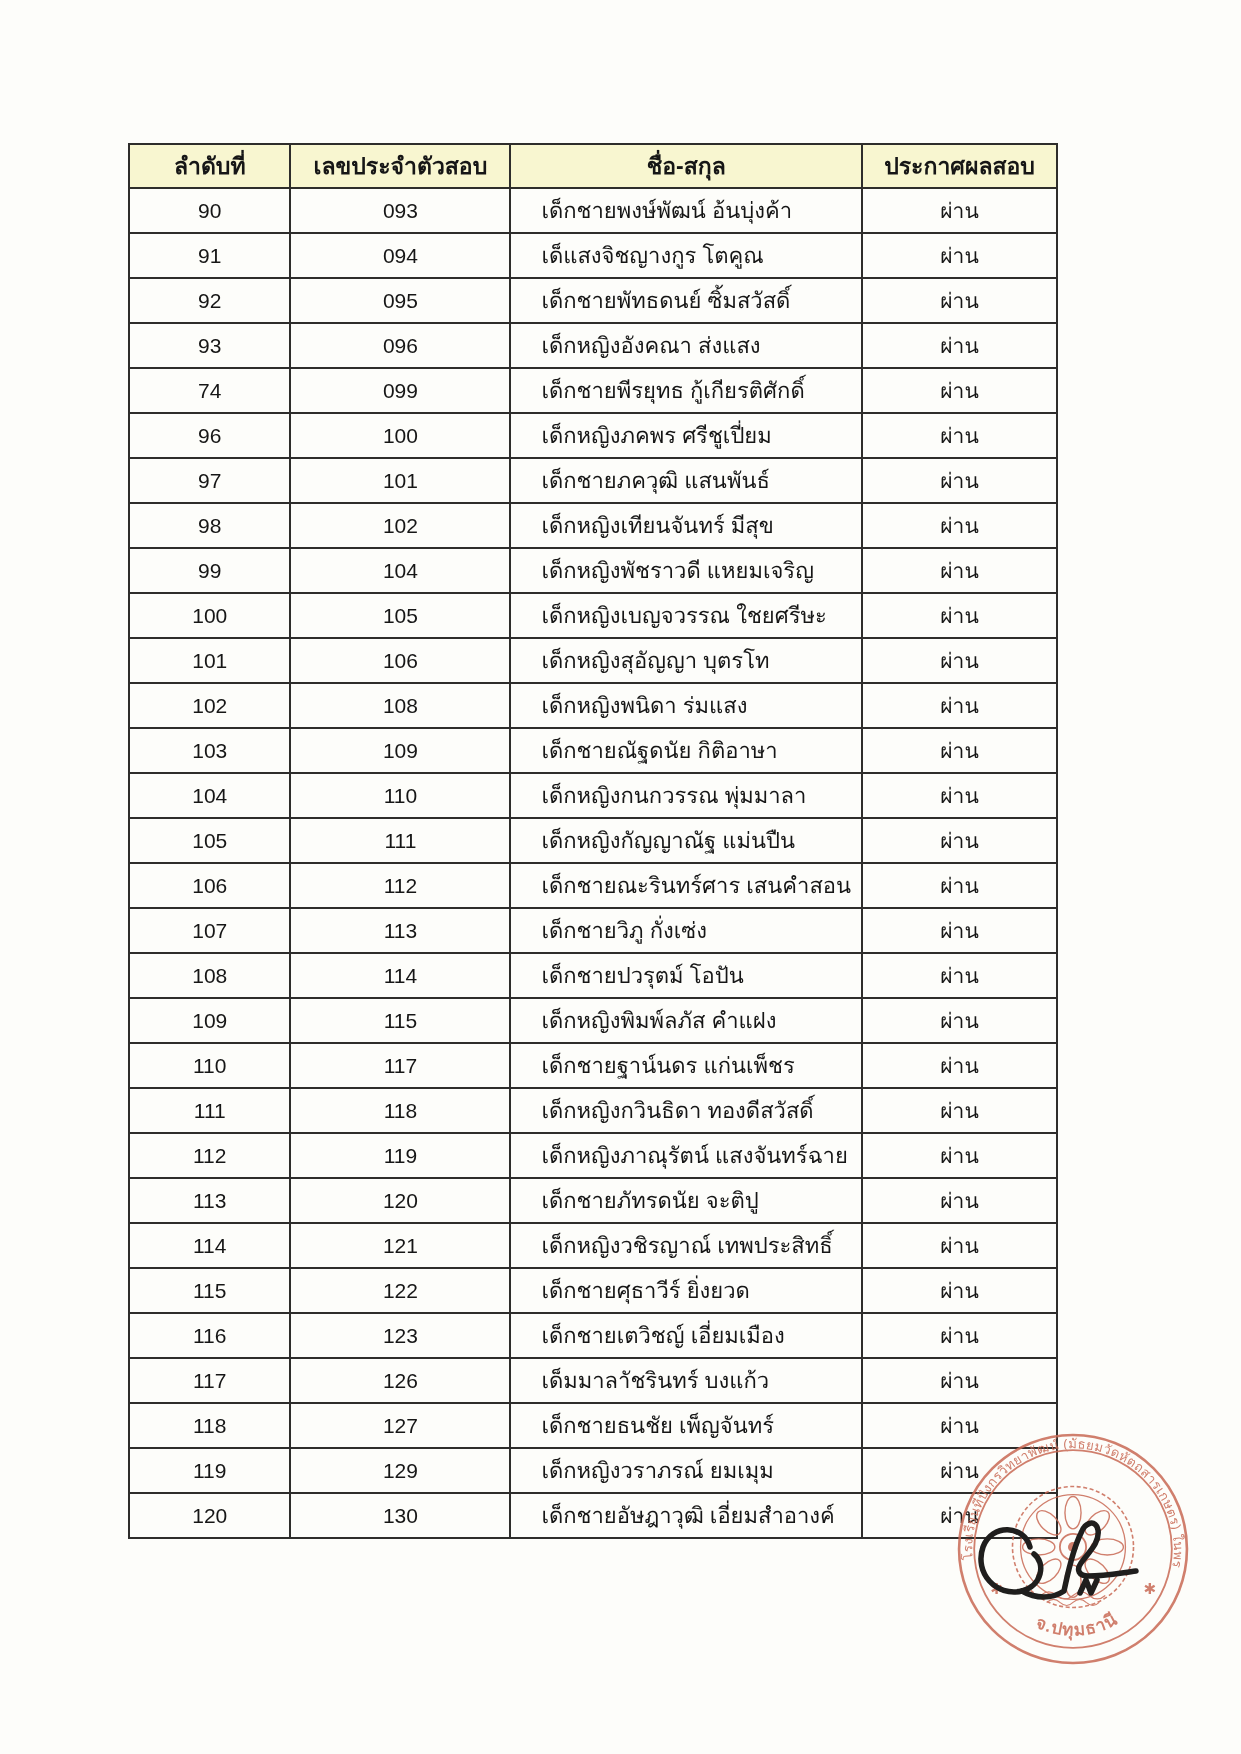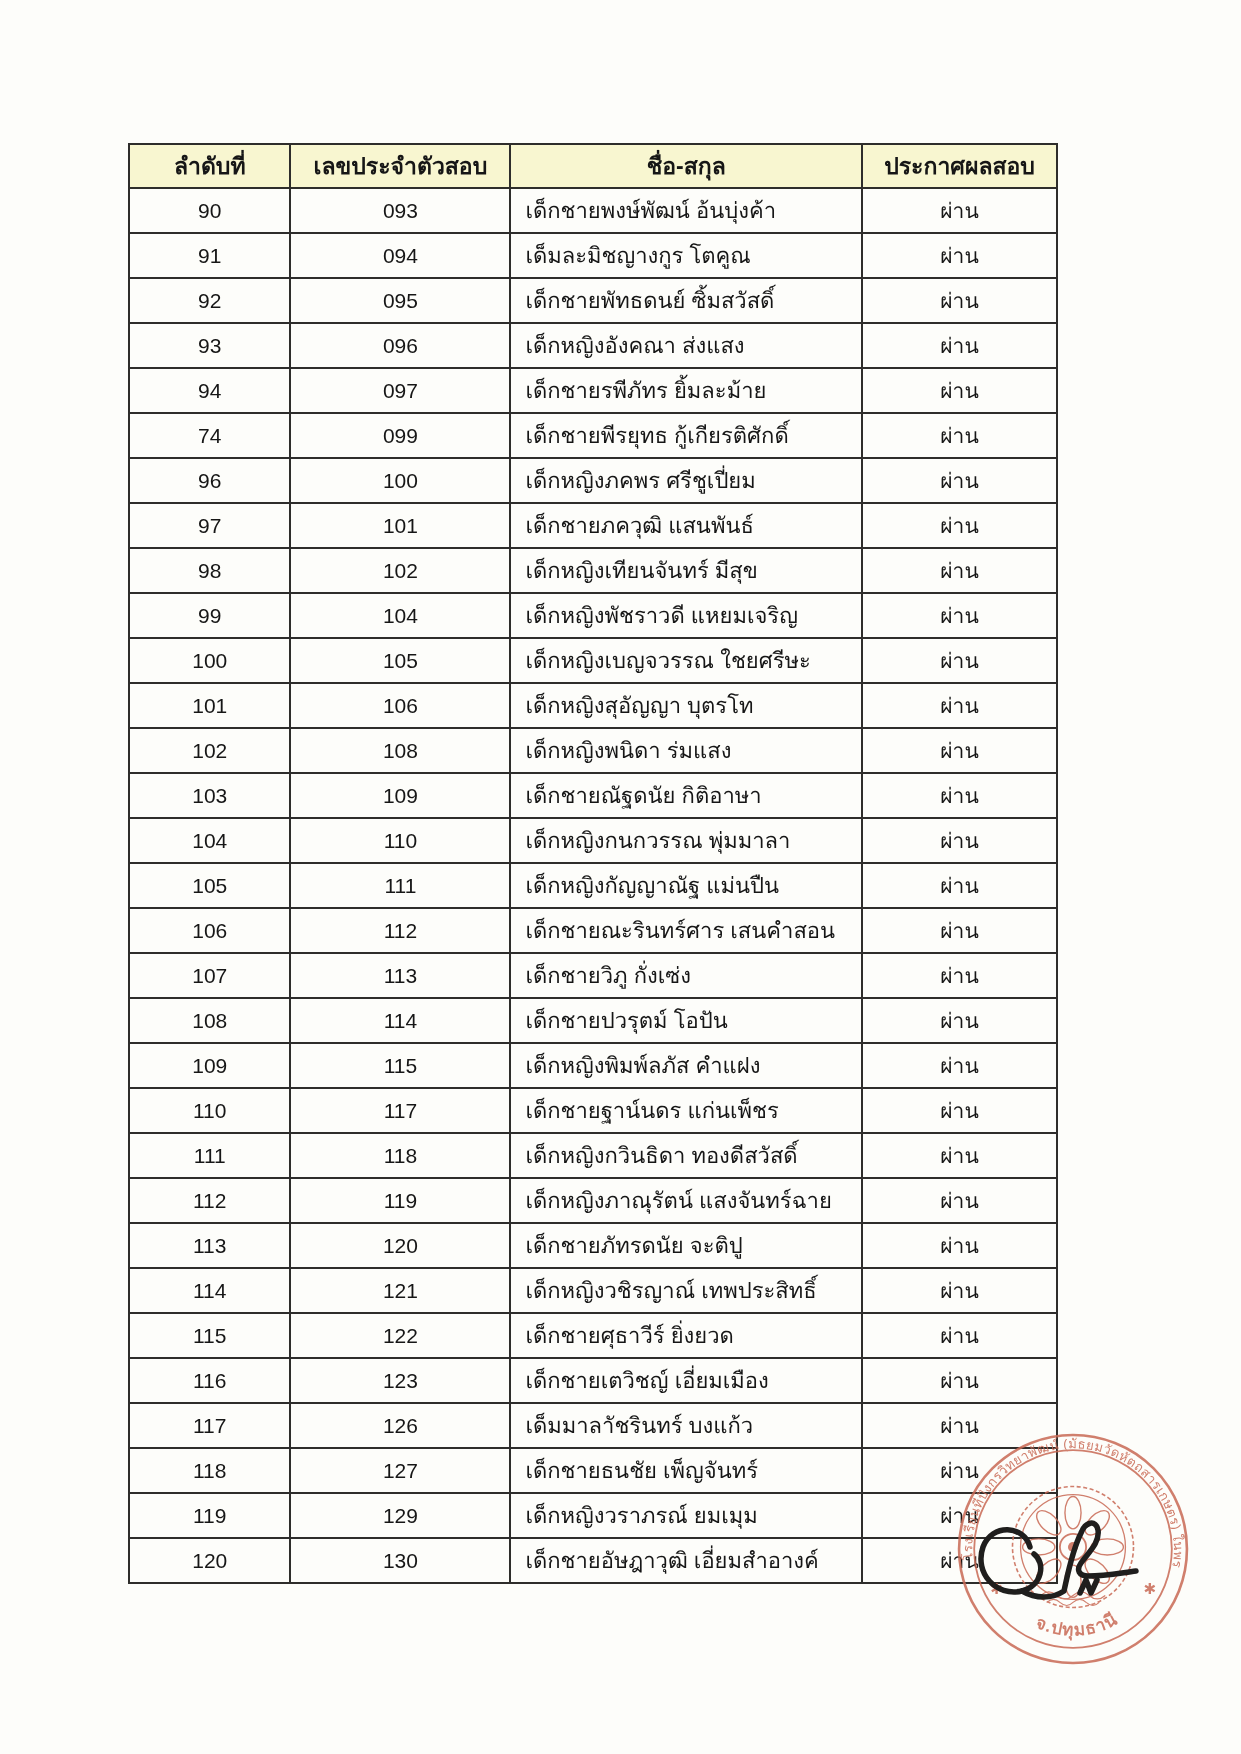--- a/index.html
+++ b/index.html
@@ -30,21 +30,21 @@
     overflow: hidden;
   }
   .results-table th {
     height: 44px;
     background: #f8f6d0;
     font-size: 23px;
     font-weight: bold;
     text-align: center;
   }
   .results-table td { height: 45px; font-size: 21px; text-align: center; }
-  td.cell-name { text-align: left; padding-left: 14px; font-size: 22px; }
+  td.cell-name { text-align: left; padding-left: 30px; font-size: 22px; }
   col.c-no   { width: 17.4%; }
   col.c-id   { width: 23.7%; }
   col.c-name { width: 37.9%; }
   col.c-res  { width: 21.0%; }
 
   .stamp {
     position: absolute;
     left: 952px;
     top: 1428px;
     width: 242px;
@@ -82,39 +82,33 @@
     <tbody>
         <tr>
           <td class="cell-no">90</td>
           <td class="cell-id">093</td>
           <td class="cell-name">เด็กชายพงษ์พัฒน์ อ้นบุ่งค้า</td>
           <td class="cell-result">ผ่าน</td>
         </tr>
         <tr>
           <td class="cell-no">91</td>
           <td class="cell-id">094</td>
-          <td class="cell-name">เด็มละมิชญางกูร โตคูณ</td>
+          <td class="cell-name">เด็แสงจิชญางกูร โตคูณ</td>
           <td class="cell-result">ผ่าน</td>
         </tr>
         <tr>
           <td class="cell-no">92</td>
           <td class="cell-id">095</td>
           <td class="cell-name">เด็กชายพัทธดนย์ ซิ้มสวัสดิ์</td>
           <td class="cell-result">ผ่าน</td>
         </tr>
         <tr>
           <td class="cell-no">93</td>
           <td class="cell-id">096</td>
           <td class="cell-name">เด็กหญิงอังคณา ส่งแสง</td>
-          <td class="cell-result">ผ่าน</td>
-        </tr>
-        <tr>
-          <td class="cell-no">94</td>
-          <td class="cell-id">097</td>
-          <td class="cell-name">เด็กชายรพีภัทร ยิ้มละม้าย</td>
           <td class="cell-result">ผ่าน</td>
         </tr>
         <tr>
           <td class="cell-no">74</td>
           <td class="cell-id">099</td>
           <td class="cell-name">เด็กชายพีรยุทธ กู้เกียรติศักดิ์</td>
           <td class="cell-result">ผ่าน</td>
         </tr>
         <tr>
           <td class="cell-no">96</td>

